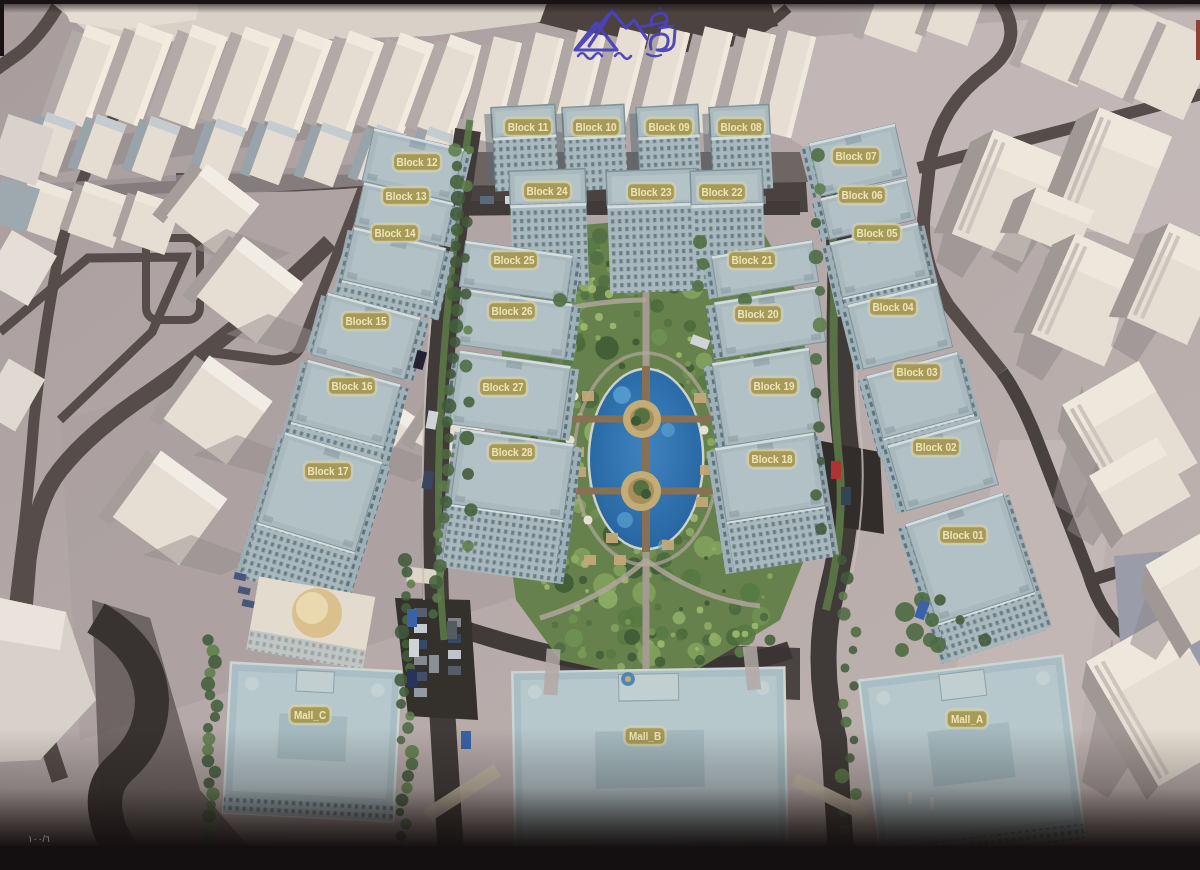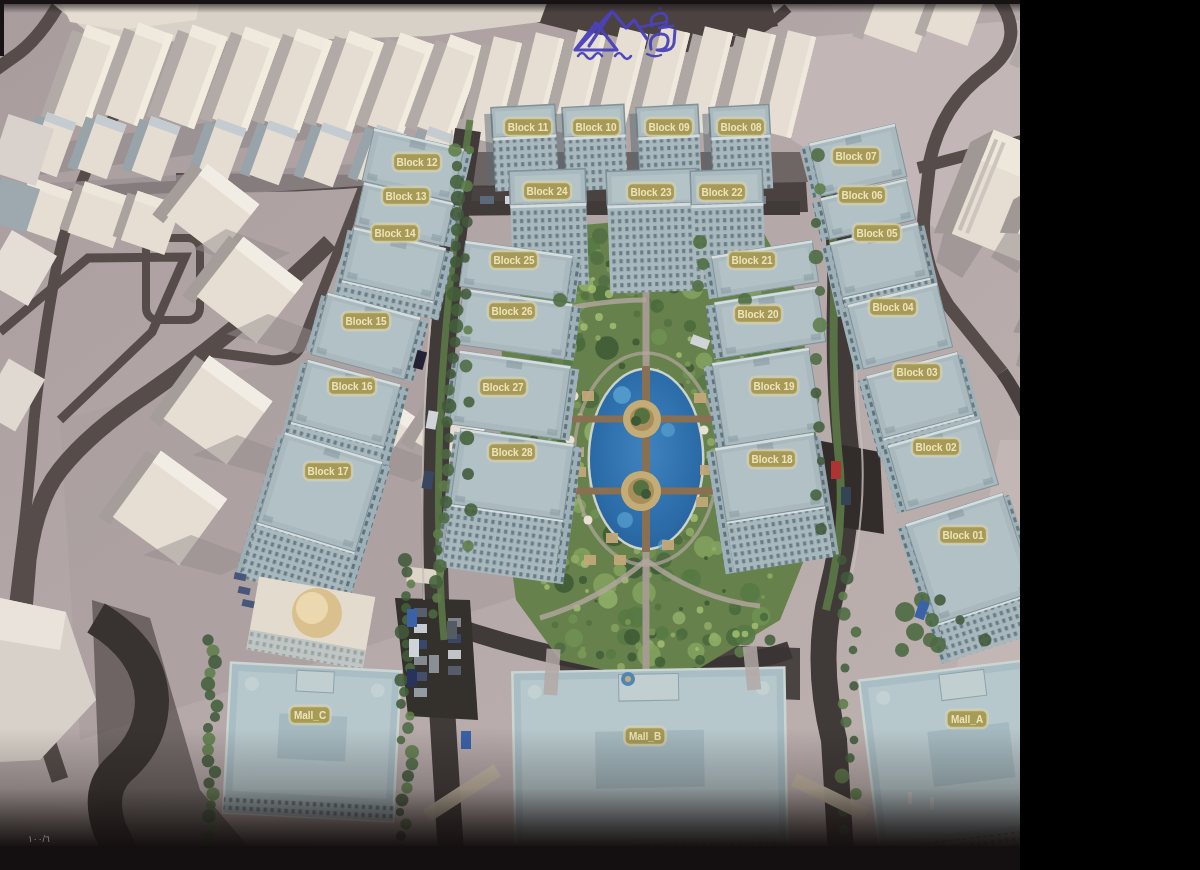--- a/index.html
+++ b/index.html
@@ -1,12 +1,12 @@
 <!DOCTYPE html>
-<html><head><meta charset="utf-8"><style>html,body{margin:0;padding:0;background:#000;}#stage{position:relative;width:1020px;height:870px;overflow:hidden;background:#0f766e;font-family:"Liberation Sans",sans-serif;}svg{display:block;filter:blur(0.65px)}</style></head><body>
+<html><head><meta charset="utf-8"><style>html,body{margin:0;padding:0;background:#000;}#stage{position:relative;width:1200px;height:870px;overflow:hidden;background:#0f766e;font-family:"Liberation Sans",sans-serif;}svg{display:block;filter:blur(0.65px)}</style></head><body>
 <div id="stage">
 <svg width="1200" height="870" viewBox="0 0 1200 870">
 <defs>
 <linearGradient id="ground" x1="0" y1="0" x2="1" y2="1">
  <stop offset="0" stop-color="#a89c9d"></stop>
           <stop offset="0.45" stop-color="#b4a8a8"></stop>
           <stop offset="1" stop-color="#c1b5b3"></stop>
 </linearGradient>
 <radialGradient id="poolg" cx="0.5" cy="0.45" r="0.8">
  <stop offset="0" stop-color="#3f83be"></stop>

